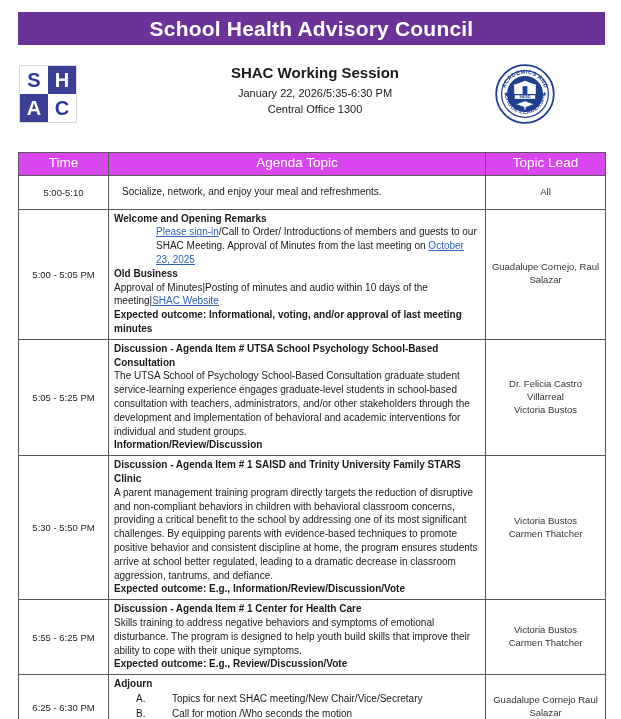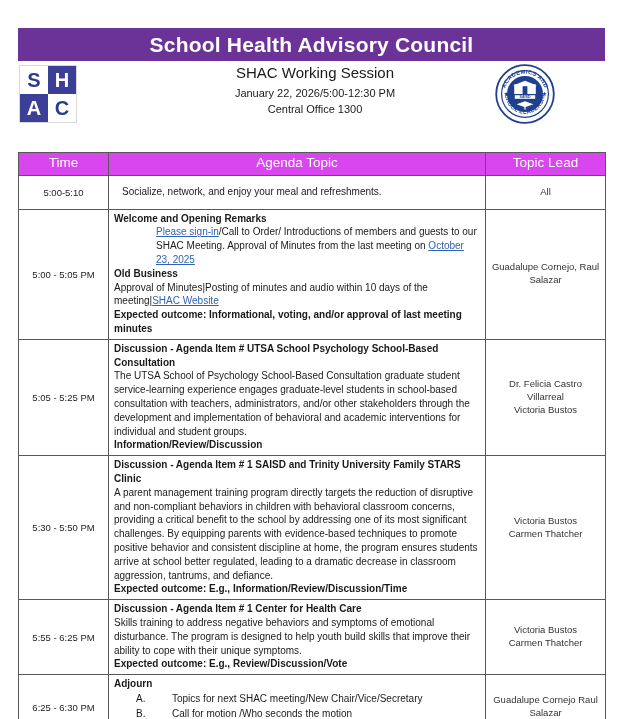--- a/index.html
+++ b/index.html
@@ -18,21 +18,21 @@
     position: relative;
     width: 621px;
     height: 719px;
     background: #ffffff;
   }
 
   
   .banner {
     position: absolute;
     left: 18px;
-    top: 28px;
+    top: 12px;
     width: 587px;
     height: 33px;
     background: #6b3397;
     display: flex;
     align-items: center;
     justify-content: center;
   }
   .banner-title {
     color: #ffffff;
     font-size: 21px;
@@ -78,21 +78,21 @@
   
   .meeting-info {
     position: absolute;
     left: 150px;
     top: 8px;
     width: 330px;
     text-align: center;
   }
   .meeting-title {
     font-size: 15px;
-    font-weight: normal;
+    font-weight: bold;
     margin-bottom: 4px;
     line-height: 1.2;
     text-align: center;
   }
   .meeting-line {
     font-size: 11px;
     line-height: 1.45;
   }
 
   
@@ -197,21 +197,21 @@
 
     <div class="shac-logo">
       <div class="shac-cell light">S</div>
       <div class="shac-cell dark">H</div>
       <div class="shac-cell dark">A</div>
       <div class="shac-cell light">C</div>
     </div>
 
     <div class="meeting-info">
       <div class="meeting-title">SHAC Working Session</div>
-      <div class="meeting-line">January 22, 2026/5:00-12:30 PM</div>
+      <div class="meeting-line">January 22, 2026/5:35-6:30 PM</div>
       <div class="meeting-line">Central Office 1300</div>
     </div>
 
     <div class="saisd-seal">
       <svg width="60" height="60" viewBox="0 0 100 100" aria-hidden="true">
         <defs>
           <path id="arcTop" d="M 16,50 A 34,34 0 0 1 84,50" fill="none"></path>
           <path id="arcBot" d="M 17,50 A 33,33 0 0 0 83,50" fill="none"></path>
         </defs>
         <circle cx="50" cy="50" r="48" fill="none" stroke="#1f3f8f" stroke-width="3"></circle>
@@ -279,21 +279,21 @@
           <span class="t-bold topic-body">Information/Review/Discussion</span>
         </td>
         <td class="cell-lead">Dr. Felicia Castro Villarreal<br>Victoria Bustos</td>
       </tr>
 
       <tr>
         <td class="cell-time">5:30 - 5:50 PM</td>
         <td class="cell-topic">
           <span class="t-bold topic-body">Discussion - Agenda Item # 1 SAISD and Trinity University Family STARS Clinic</span>
           <span class="topic-body">A parent management training program directly targets the reduction of disruptive and non-compliant behaviors in children with behavioral classroom concerns, providing a critical benefit to the school by addressing one of its most significant challenges. By equipping parents with evidence-based techniques to promote positive behavior and consistent discipline at home, the program ensures students arrive at school better regulated, leading to a dramatic decrease in classroom aggression, tantrums, and defiance.</span>
-          <span class="t-bold topic-body">Expected outcome: E.g., Information/Review/Discussion/Time</span>
+          <span class="t-bold topic-body">Expected outcome: E.g., Information/Review/Discussion/Vote</span>
         </td>
         <td class="cell-lead">Victoria Bustos<br>Carmen Thatcher</td>
       </tr>
 
       <tr>
         <td class="cell-time">5:55 - 6:25 PM</td>
         <td class="cell-topic">
           <span class="t-bold topic-body">Discussion - Agenda Item # 1 Center for Health Care</span>
           <span class="topic-body">Skills training to address negative behaviors and symptoms of emotional disturbance. The program is designed to help youth build skills that improve their ability to cope with their unique symptoms.</span>
           <span class="t-bold topic-body">Expected outcome: E.g., Review/Discussion/Vote</span>

